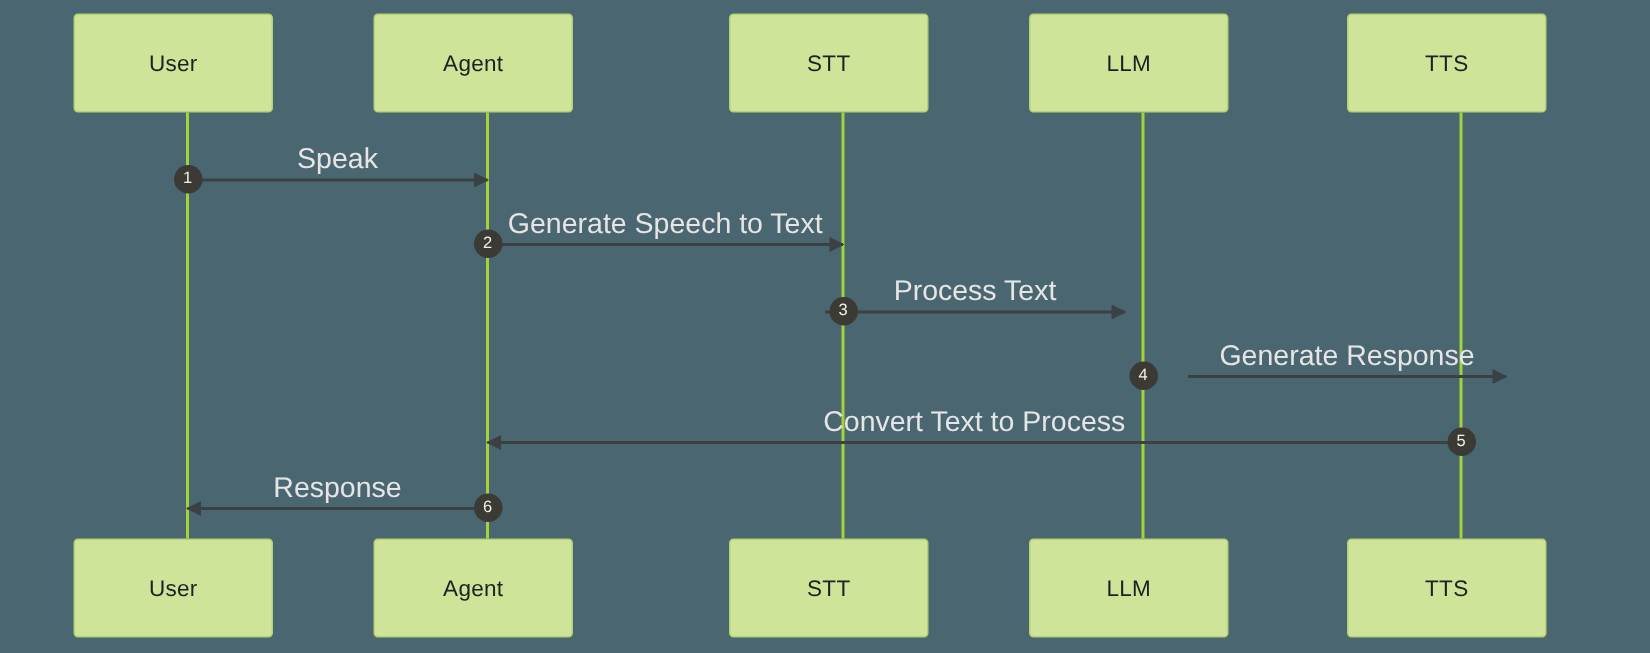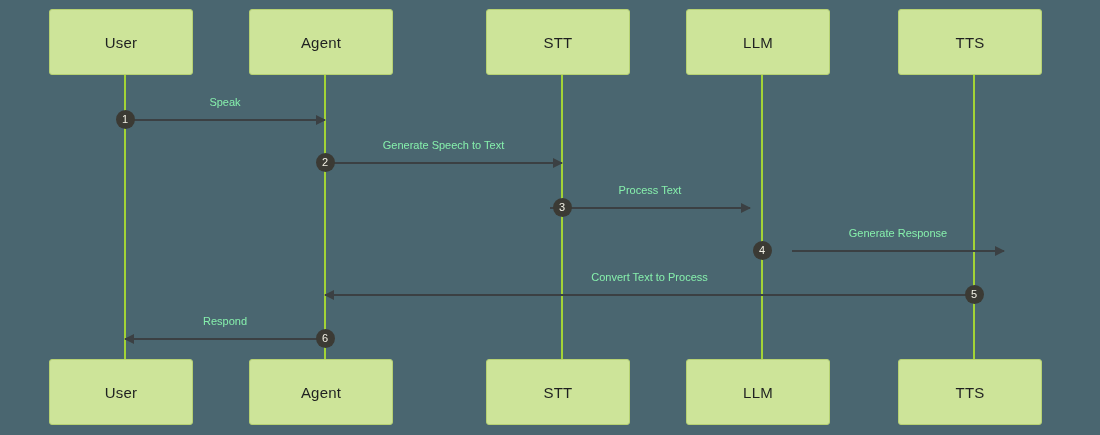--- a/index.html
+++ b/index.html
@@ -22,21 +22,21 @@
   .lifeline {
     position: absolute;
     width: 2px;
     background: #a3d336;
     top: 75px;
     height: 284px;
   }
   
   .participant {
     position: absolute;
-    width: 144px;
+    width: 133px;
     height: 66px;
     background: #cde499;
     border: 1px solid #b6d173;
     border-radius: 3px;
     box-sizing: border-box;
     display: flex;
     align-items: center;
     justify-content: center;
   }
   .participant .pname {
@@ -75,22 +75,22 @@
   }
   .arrowhead.left {
     left: -1px;
     border-right: 10px solid #3b4043;
   }
   .msg-label {
     position: absolute;
     top: -22px;
     width: 100%;
     text-align: center;
-    font-size: 11px;
-    color: #86efac;
+    font-size: 19px;
+    color: #e5e5e5;
     white-space: nowrap;
     line-height: 1;
   }
   
   .seqnum {
     position: absolute;
     width: 19px;
     height: 19px;
     margin-left: -9.5px;
     margin-top: -9.5px;
@@ -188,18 +188,18 @@
     <div class="arrowhead left"></div>
     <div class="msg-label">Convert Text to Process</div>
   </div>
   <div class="seqnum" style="left:974px; top:294px">
     <span>5</span>
   </div>
 
   <div class="message" style="left:125px; top:338px; width:200px">
     <div class="msg-line"></div>
     <div class="arrowhead left"></div>
-    <div class="msg-label">Respond</div>
+    <div class="msg-label">Response</div>
   </div>
   <div class="seqnum" style="left:325px; top:338px">
     <span>6</span>
   </div>
 </div>
 
 </body></html>

